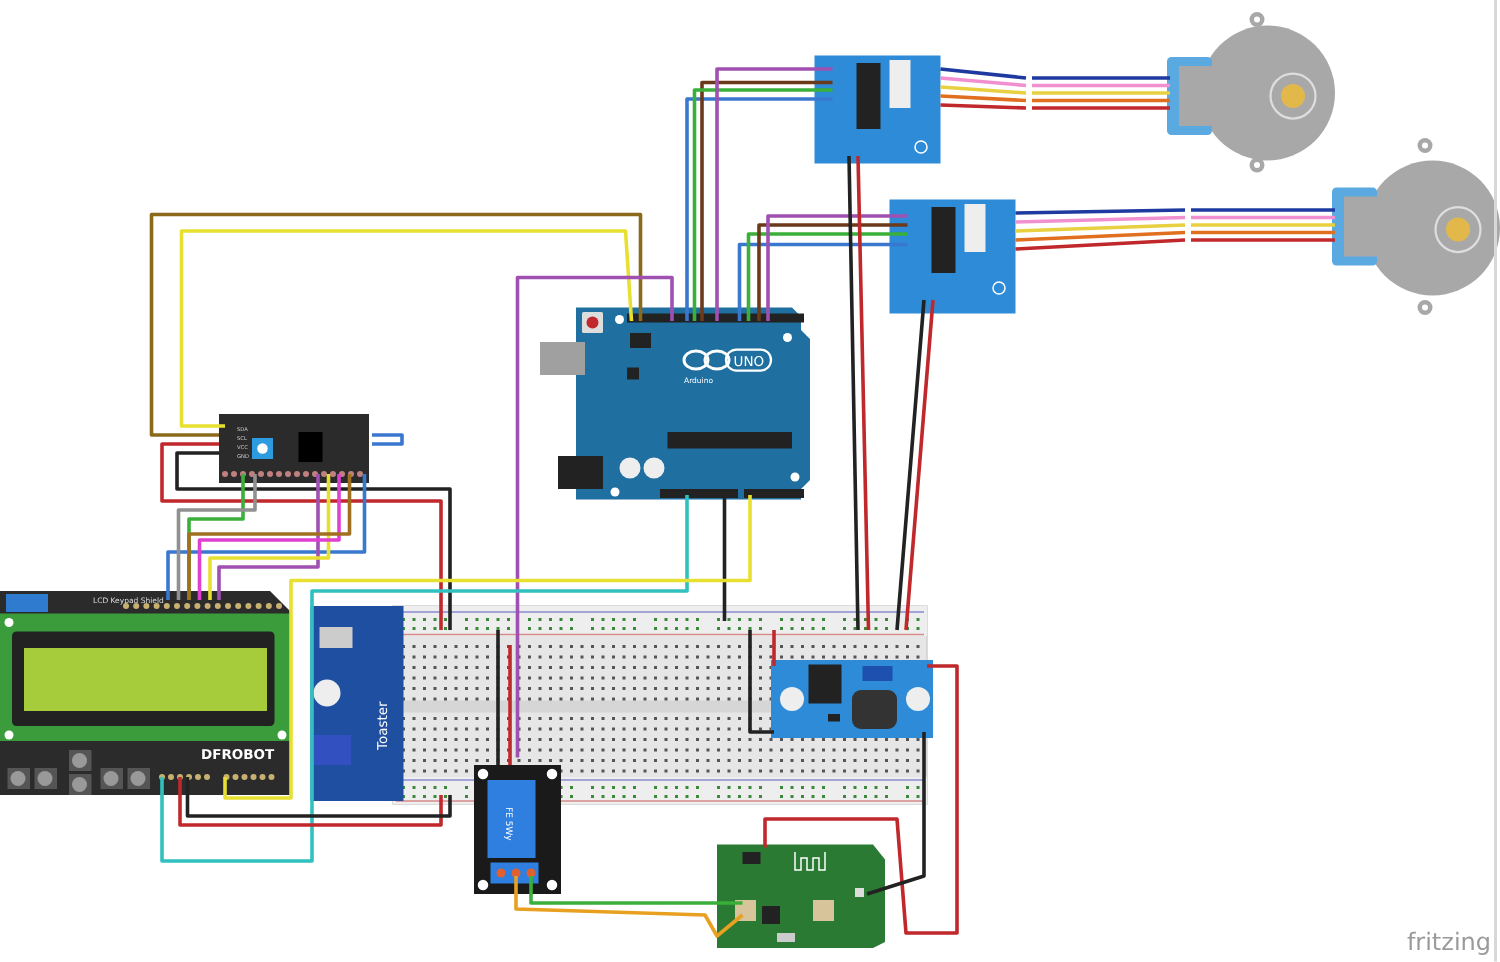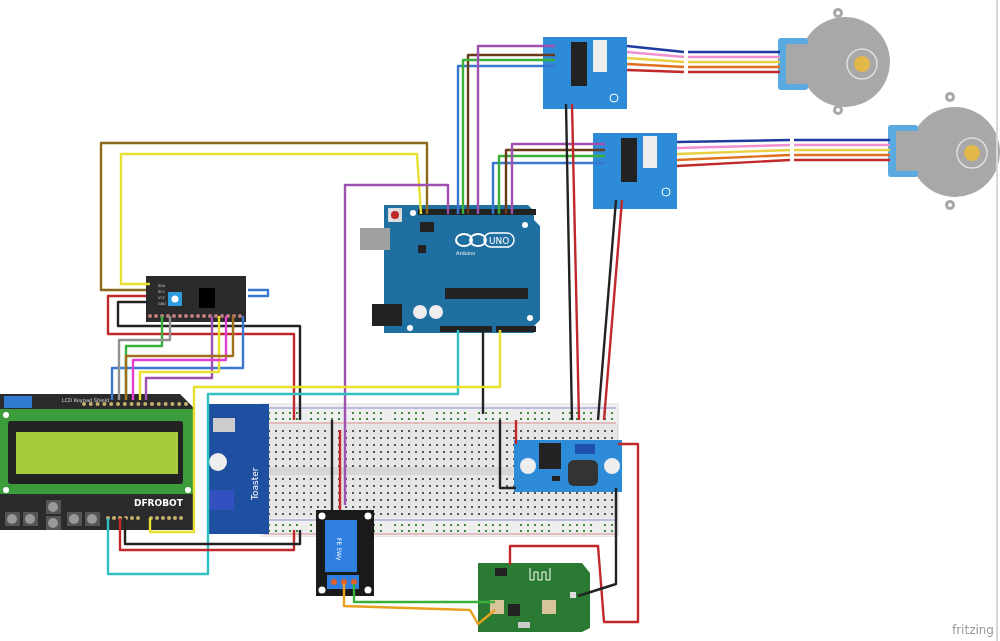--- a/index.html
+++ b/index.html
@@ -1,19 +1,19 @@
 <!DOCTYPE html>
 <html><head>
 <meta charset="utf-8">
 <style>
   html,body{margin:0;padding:0;background:#fff;}
   body{width:1000px;height:641px;position:relative;overflow:hidden;font-family:"Liberation Sans",sans-serif;}
   #canvas{position:absolute;left:0;top:0;width:1000px;height:641px;}
   .lbl{font-family:"DejaVu Sans",sans-serif;}
-  #watermark{position:absolute;right:6px;bottom:4px;font-size:12px;color:#9a9a9a;font-family:"DejaVu Sans",sans-serif;}
+  #watermark{position:absolute;right:6px;bottom:4px;font-size:16px;color:#9a9a9a;font-family:"DejaVu Sans",sans-serif;}
   #watermark-bar{position:absolute;right:2px;top:0;width:2px;height:641px;background:#d8d8d8;}
 </style>
 </head>
 <body>
 
 <svg id="canvas" viewBox="0 0 1000 641" xmlns="http://www.w3.org/2000/svg">
 
   <g>
     <rect x="262" y="404" width="356" height="132" fill="#e6e6e6" stroke="#cfcfcf"></rect>
     <rect x="262" y="404" width="356" height="20" fill="#eeeeee"></rect>

